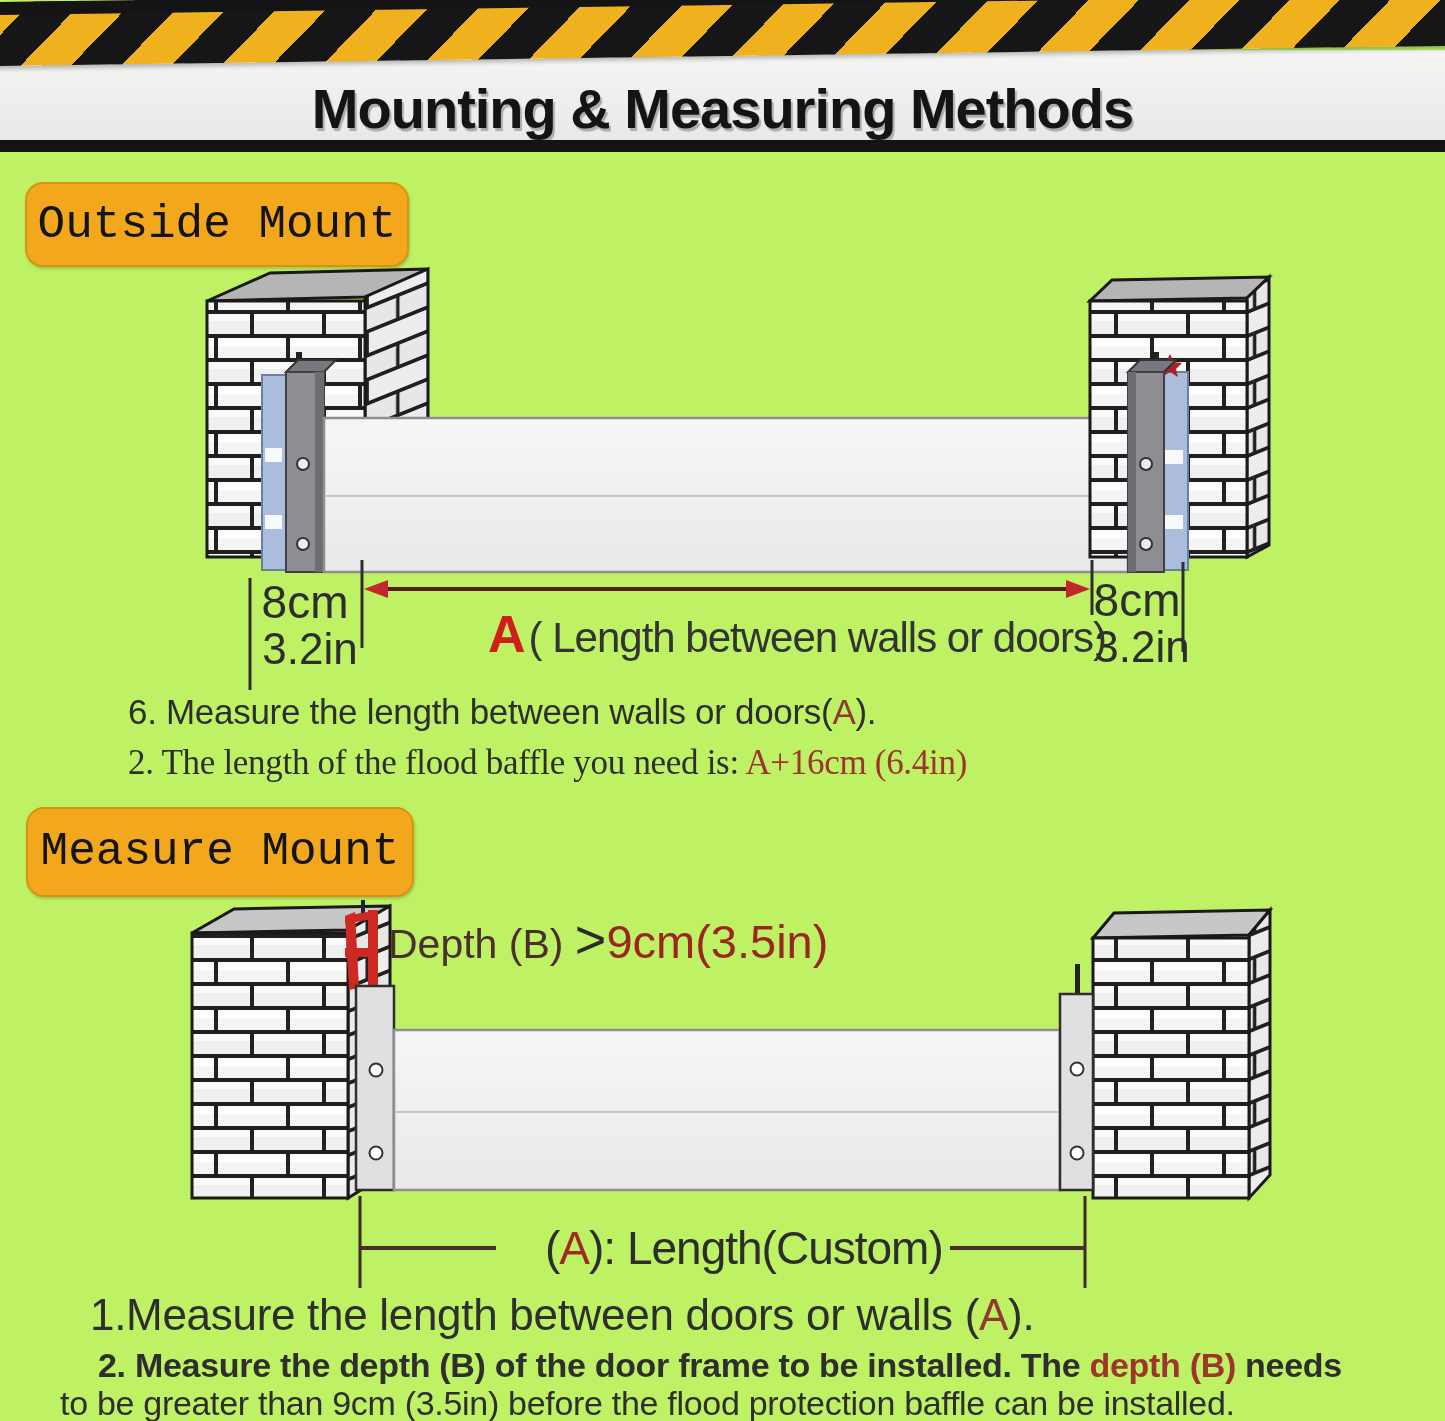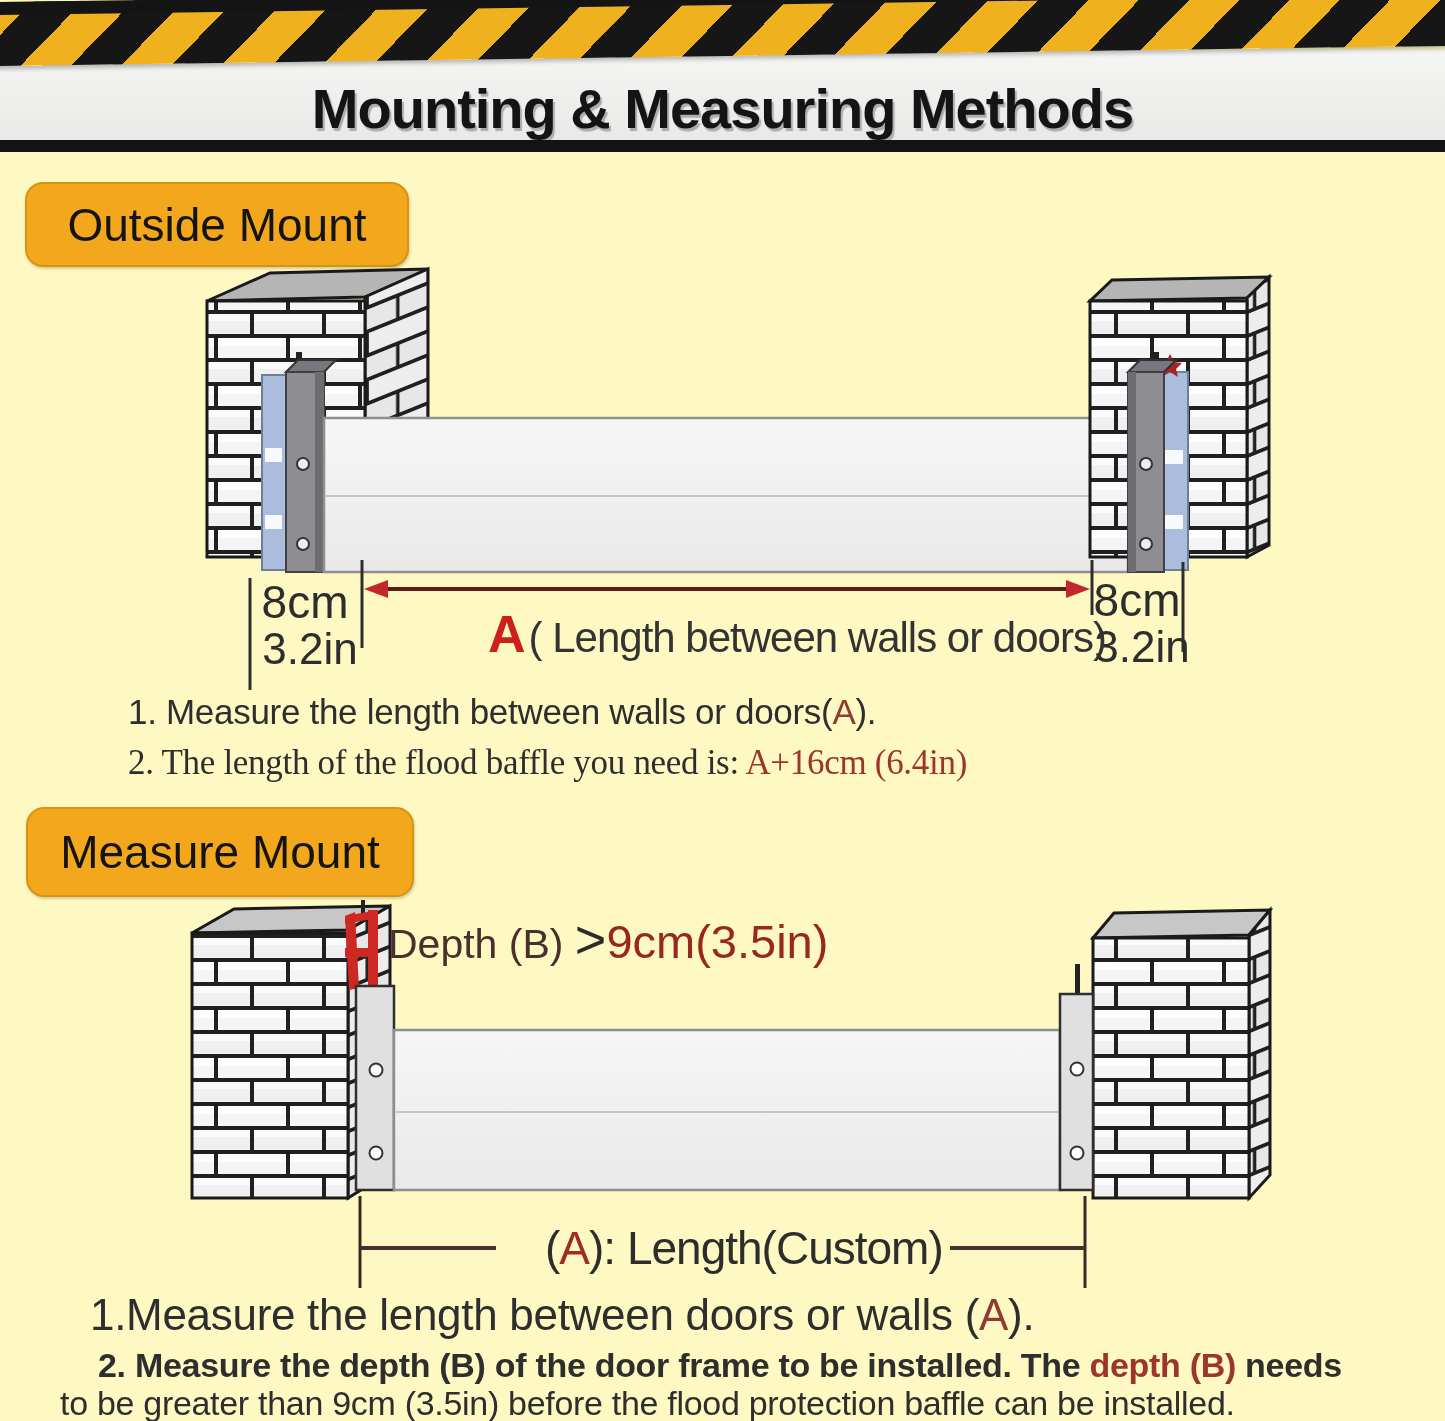--- a/index.html
+++ b/index.html
@@ -1,17 +1,17 @@
 <!DOCTYPE html>
 <html><head>
 <meta charset="utf-8">
 <style>
   html,body{margin:0;padding:0;background:#ffffff;}
   .canvas{
-    position:relative;width:1445px;height:1421px;overflow:hidden;background:#fef9c3;
+    position:relative;width:1445px;height:1421px;overflow:hidden;background:#bef264;
     font-family:"Liberation Sans", sans-serif;color:#2e2e2e;
   }
   
   .title-band{
     position:absolute;top:50px;left:0;right:0;height:90px;
     background:linear-gradient(#f5f5f3,#e9e9e7);
     display:flex;align-items:center;justify-content:center;z-index:1;
   }
   .page-title{
     font-size:56px;font-weight:700;color:#141414;letter-spacing:-1px;
@@ -28,20 +28,21 @@
     background-repeat:no-repeat;
     box-shadow:0 3px 4px rgba(0,0,0,.25);
   }
   .title-rule{position:absolute;top:140px;left:0;right:0;height:12px;background:#131313;z-index:1;}
   
   .badge{
     position:absolute;background:#f2a71d;border:2px solid #d89410;border-radius:18px;
     display:flex;align-items:center;justify-content:center;
     font-size:46px;color:#141414;white-space:nowrap;z-index:3;
     box-shadow:1px 2px 3px rgba(0,0,0,.18);
+    font-family:Liberation Mono, monospace;
   }
   .badge-outside{left:25px;top:182px;width:380px;height:81px;}
   .badge-inside{left:26px;top:807px;width:384px;height:86px;}
   
   .diagrams{position:absolute;inset:0;z-index:2;}
   .diagrams text{font-family:"Liberation Sans", sans-serif;}
   
   .instr{position:absolute;white-space:nowrap;color:#2e2e2e;z-index:3;letter-spacing:-0.3px;}
   .instr .red{color:#9c352b;}
   .instr .red-a{color:#8f3b32;}
@@ -194,21 +195,21 @@
       <g>
         <line x1="360" y1="1196" x2="360" y2="1288" stroke="#3a2a28" stroke-width="3"></line>
         <line x1="1085" y1="1196" x2="1085" y2="1288" stroke="#3a2a28" stroke-width="3"></line>
         <line x1="360" y1="1248" x2="496" y2="1248" stroke="#4a2e2c" stroke-width="4"></line>
         <line x1="950" y1="1248" x2="1085" y2="1248" stroke="#4a2e2c" stroke-width="4"></line>
         <text x="545" y="1264" letter-spacing="-1"><tspan font-size="46" fill="#2d2d2d">(</tspan><tspan font-size="46" fill="#9c2c24">A</tspan><tspan font-size="46" fill="#2d2d2d">): Length(Custom)</tspan></text>
       </g>
     </g>
   </svg>
 
-  <div class="instr" id="outside-step1"><span>1. Measure the length between walls or doors(</span><span class="red-a">A</span><span>).</span></div>
+  <div class="instr" id="outside-step1"><span>6. Measure the length between walls or doors(</span><span class="red-a">A</span><span>).</span></div>
 
   <div class="instr" id="outside-step2"><span>2. The length of the flood baffle you need is: </span><span class="red">A+16cm (6.4in)</span></div>
 
   <div class="instr" id="inside-step1"><span>1.Measure the length between doors or walls (</span><span class="red-a">A</span><span>).</span></div>
 
   <div class="instr" id="inside-step2"><span>2. Measure the depth (B) of the door frame to be installed. The </span><span class="red">depth (B)</span><span> needs</span></div>
 
   <div class="instr" id="inside-step3"><span>to be greater than 9cm (3.5in) before the flood protection baffle can be installed.</span></div>
 
 </div>

